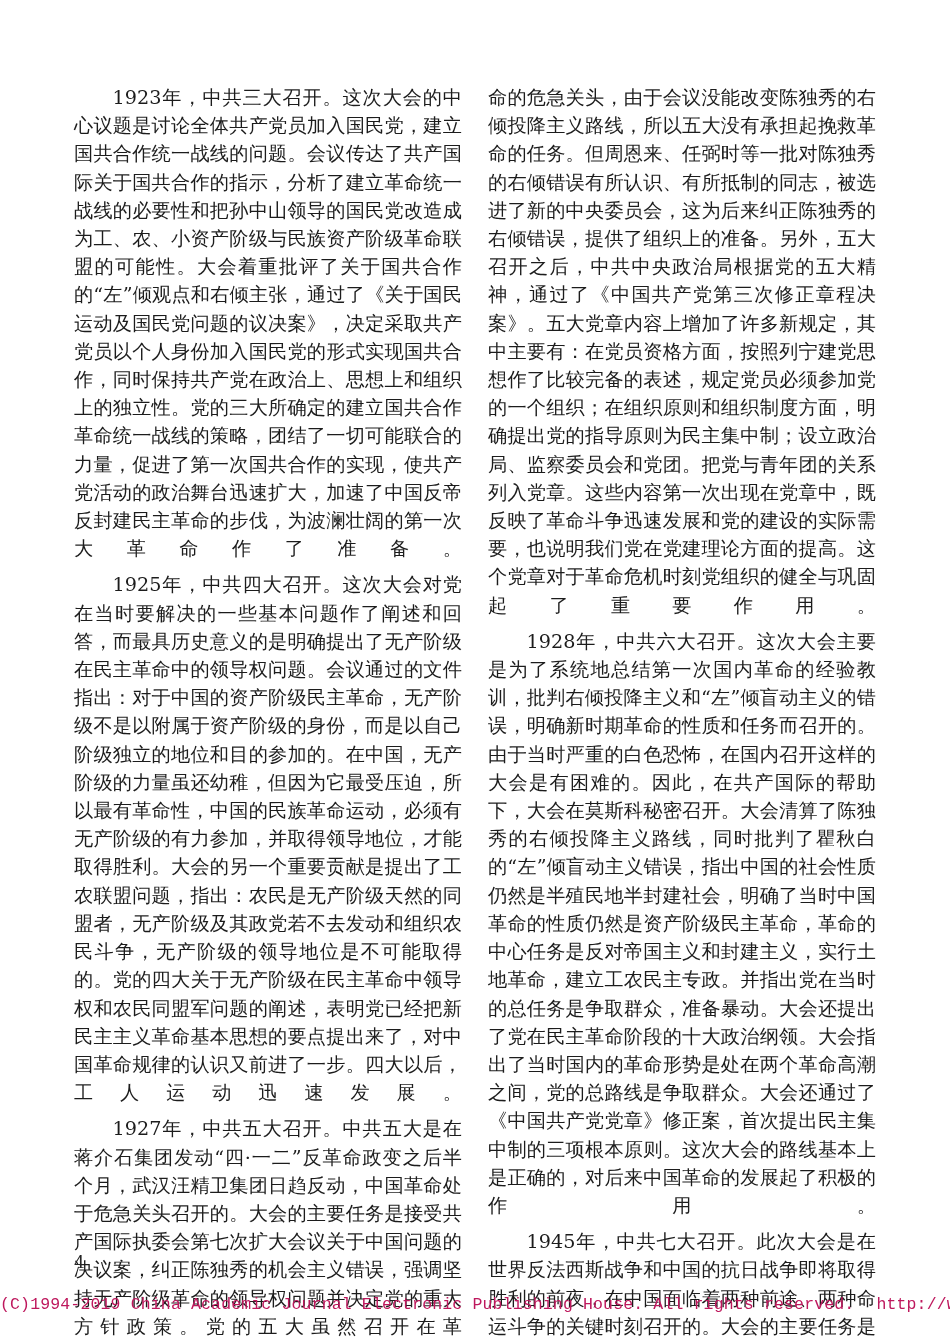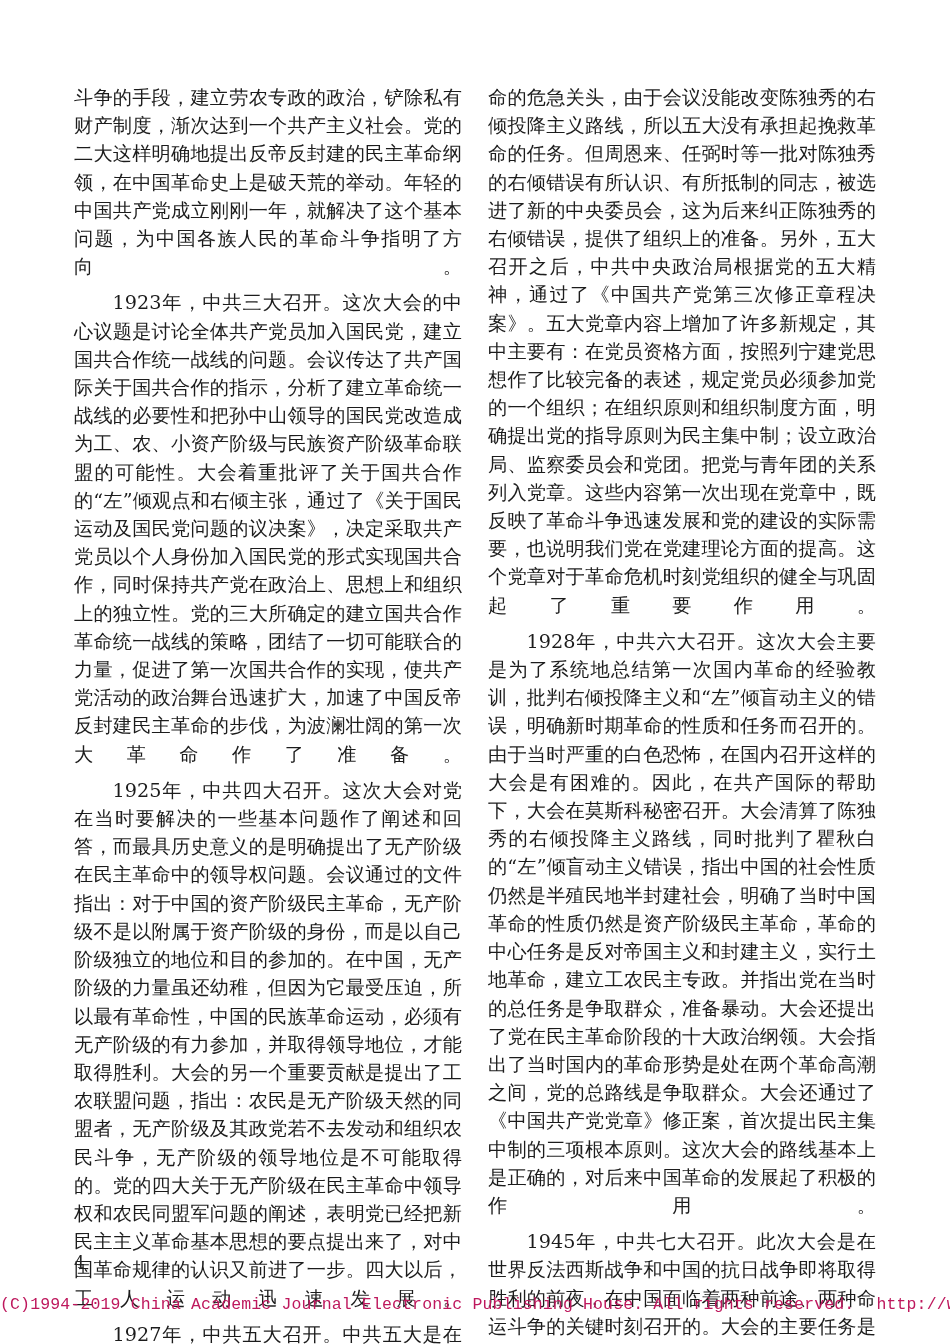--- a/index.html
+++ b/index.html
@@ -88,21 +88,20 @@
   }
 </style>
 </head>
 <body>
 
 <div id="page">
 
   <div class="columns">
 
     <div class="col">
-      <p class="para tail">斗争的手段，建立劳农专政的政治，铲除私有财产制度，渐次达到一个共产主义社会。党的二大这样明确地提出反帝反封建的民主革命纲领，在中国革命史上是破天荒的举动。年轻的中国共产党成立刚刚一年，就解决了这个基本问题，为中国各族人民的革命斗争指明了方向。</p>
       <p class="para indent tail">1923年，中共三大召开。这次大会的中心议题是讨论全体共产党员加入国民党，建立国共合作统一战线的问题。会议传达了共产国际关于国共合作的指示，分析了建立革命统一战线的必要性和把孙中山领导的国民党改造成为工、农、小资产阶级与民族资产阶级革命联盟的可能性。大会着重批评了关于国共合作的“左”倾观点和右倾主张，通过了《关于国民运动及国民党问题的议决案》，决定采取共产党员以个人身份加入国民党的形式实现国共合作，同时保持共产党在政治上、思想上和组织上的独立性。党的三大所确定的建立国共合作革命统一战线的策略，团结了一切可能联合的力量，促进了第一次国共合作的实现，使共产党活动的政治舞台迅速扩大，加速了中国反帝反封建民主革命的步伐，为波澜壮阔的第一次大革命作了准备。</p>
       <p class="para indent tail">1925年，中共四大召开。这次大会对党在当时要解决的一些基本问题作了阐述和回答，而最具历史意义的是明确提出了无产阶级在民主革命中的领导权问题。会议通过的文件指出：对于中国的资产阶级民主革命，无产阶级不是以附属于资产阶级的身份，而是以自己阶级独立的地位和目的参加的。在中国，无产阶级的力量虽还幼稚，但因为它最受压迫，所以最有革命性，中国的民族革命运动，必须有无产阶级的有力参加，并取得领导地位，才能取得胜利。大会的另一个重要贡献是提出了工农联盟问题，指出：农民是无产阶级天然的同盟者，无产阶级及其政党若不去发动和组织农民斗争，无产阶级的领导地位是不可能取得的。党的四大关于无产阶级在民主革命中领导权和农民同盟军问题的阐述，表明党已经把新民主主义革命基本思想的要点提出来了，对中国革命规律的认识又前进了一步。四大以后，工人运动迅速发展。</p>
       <p class="para indent tail">1927年，中共五大召开。中共五大是在蒋介石集团发动“四·一二”反革命政变之后半个月，武汉汪精卫集团日趋反动，中国革命处于危急关头召开的。大会的主要任务是接受共产国际执委会第七次扩大会议关于中国问题的决议案，纠正陈独秀的机会主义错误，强调坚持无产阶级革命的领导权问题并决定党的重大方针政策。党的五大虽然召开在革</p>
     </div>
 
     <div class="col">
       <p class="para tail">命的危急关头，由于会议没能改变陈独秀的右倾投降主义路线，所以五大没有承担起挽救革命的任务。但周恩来、任弼时等一批对陈独秀的右倾错误有所认识、有所抵制的同志，被选进了新的中央委员会，这为后来纠正陈独秀的右倾错误，提供了组织上的准备。另外，五大召开之后，中共中央政治局根据党的五大精神，通过了《中国共产党第三次修正章程决案》。五大党章内容上增加了许多新规定，其中主要有：在党员资格方面，按照列宁建党思想作了比较完备的表述，规定党员必须参加党的一个组织；在组织原则和组织制度方面，明确提出党的指导原则为民主集中制；设立政治局、监察委员会和党团。把党与青年团的关系列入党章。这些内容第一次出现在党章中，既反映了革命斗争迅速发展和党的建设的实际需要，也说明我们党在党建理论方面的提高。这个党章对于革命危机时刻党组织的健全与巩固起了重要作用。</p>
       <p class="para indent tail">1928年，中共六大召开。这次大会主要是为了系统地总结第一次国内革命的经验教训，批判右倾投降主义和“左”倾盲动主义的错误，明确新时期革命的性质和任务而召开的。由于当时严重的白色恐怖，在国内召开这样的大会是有困难的。因此，在共产国际的帮助下，大会在莫斯科秘密召开。大会清算了陈独秀的右倾投降主义路线，同时批判了瞿秋白的“左”倾盲动主义错误，指出中国的社会性质仍然是半殖民地半封建社会，明确了当时中国革命的性质仍然是资产阶级民主革命，革命的中心任务是反对帝国主义和封建主义，实行土地革命，建立工农民主专政。并指出党在当时的总任务是争取群众，准备暴动。大会还提出了党在民主革命阶段的十大政治纲领。大会指出了当时国内的革命形势是处在两个革命高潮之间，党的总路线是争取群众。大会还通过了《中国共产党党章》修正案，首次提出民主集中制的三项根本原则。这次大会的路线基本上是正确的，对后来中国革命的发展起了积极的作用。</p>
       <p class="para indent tail">1945年，中共七大召开。此次大会是在世界反法西斯战争和中国的抗日战争即将取得胜利的前夜，在中国面临着两种前途、两种命运斗争的关键时刻召开的。大会的主要任务是组织和保障全中国人民取得抗战的最后胜利，建立一个新民主主义的中国。毛泽东《论联合政府》的政治报告是这次大会的中心议题。毛泽东在报告中提出了党的政治路线，即：“放手发动群众，壮大人民力量，在我党的领导下，打败日本侵略者，解放全国人民，建立一个新</p>
     </div>

